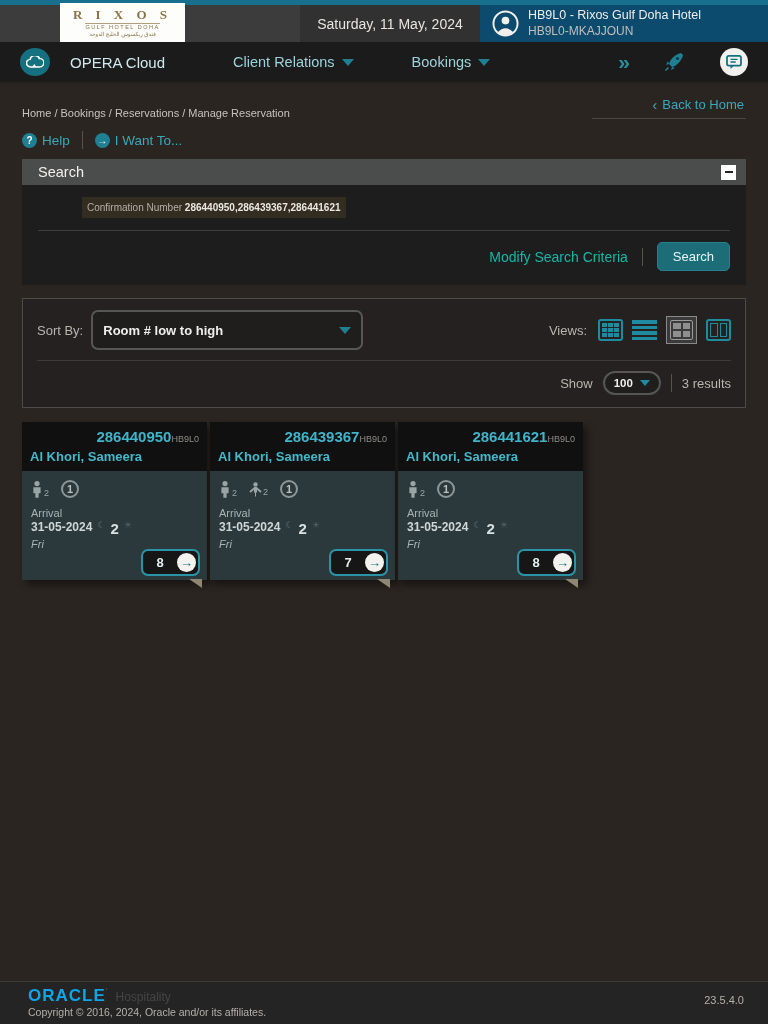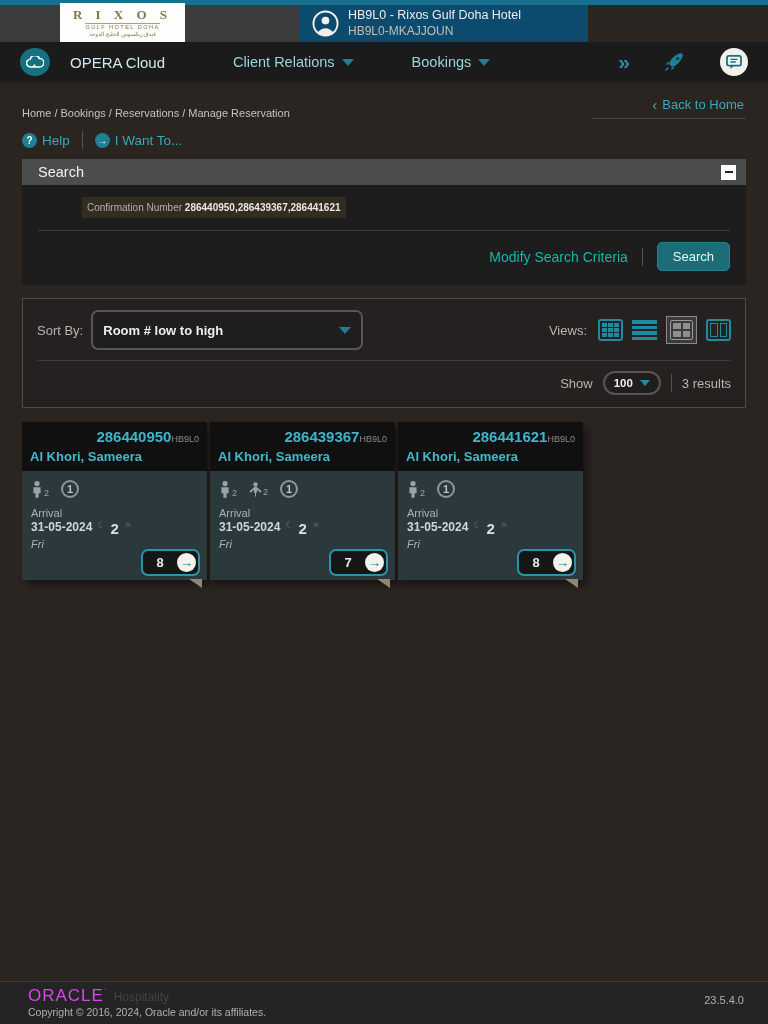--- a/index.html
+++ b/index.html
@@ -124,40 +124,43 @@
   .room-num { color:#e2edef; font-size:13px; font-weight:bold; width:34px; text-align:center; }
   .go-circle { width:19px; height:19px; border-radius:50%; background:#f4f2ef; color:#15707f; font-weight:bold;
                font-size:13px; display:flex; align-items:center; justify-content:center; }
   .card-tail { position:absolute; bottom:-8px; right:5px; width:0; height:0;
                border-left:13px solid transparent; border-top:9px solid #8f8673; }
 
   
   .footer { height:43px; background:#242424; border-top:1px solid #3c3c3c; padding:5px 24px 0 28px;
             display:flex; justify-content:space-between; }
   .f-left { line-height:1.1; }
-  .oracle-logo { color:#d946ef; font-size:17px; font-weight:normal; letter-spacing:1px; }
+  .oracle-logo { color:#0ea5e9; font-size:17px; font-weight:bold; letter-spacing:1px; }
   .oracle-tm { color:#4f4f4f; font-size:9px; vertical-align:top; }
   .hosp { color:#454545; font-size:12px; margin-left:8px; }
   .copyright { color:#b4b0aa; font-size:10.5px; margin-top:1px; }
   .version { color:#b4b0aa; font-size:11px; margin-top:7px; }
 </style>
 </head>
 <body>
 
 <div class="app">
 
   <header>
     <div class="teal-strip"></div>
     <div class="topbar-row">
       <div class="seg-left">
         <div class="rixos-box">
           <div class="rixos-brand">R I X O S</div>
           <div class="rixos-sub">GULF HOTEL DOHA</div>
           <div class="rixos-ar">فندق ريكسوس الخليج الدوحة</div>
         </div>
+      </div>
+      <div class="seg-mid">
+        <span class="top-date">Saturday, 11 May, 2024</span>
       </div>
       <div class="seg-right">
         <svg class="avatar-svg" viewBox="0 0 28 28">
           <circle cx="14" cy="14" r="12.5" fill="none" stroke="#f2f0ec" stroke-width="2"></circle>
           <circle cx="14" cy="11" r="4" fill="#f2f0ec"></circle>
           <path d="M6 23 Q14 15 22 23 L20 25 Q14 27 8 25 Z" fill="#f2f0ec"></path>
         </svg>
         <div class="user-lines">
           <span class="user-l1">HB9L0 - Rixos Gulf Doha Hotel</span>
           <span class="user-l2">HB9L0-MKAJJOUN</span>

